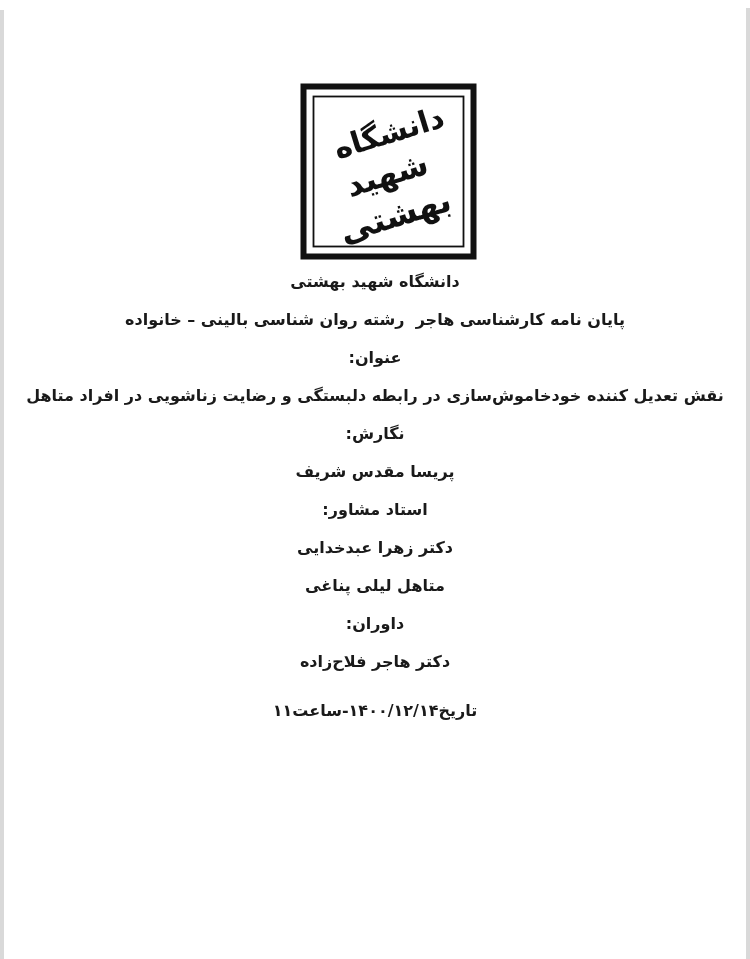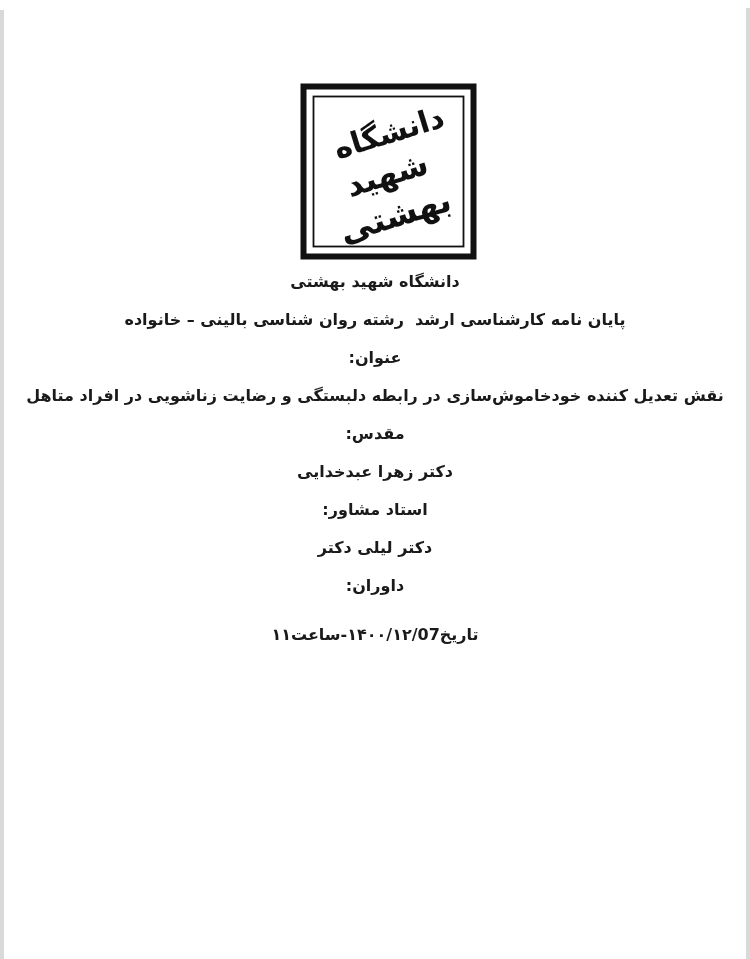--- a/index.html
+++ b/index.html
@@ -72,24 +72,26 @@
       <g transform="rotate(-17 88 88)" fill="#111111" font-family="DejaVu Sans, sans-serif" font-weight="bold" text-anchor="middle">
         <text x="100" y="62" font-size="30">دانشگاه</text>
         <text x="86" y="102" font-size="32">شهید</text>
         <text x="82" y="144" font-size="33">بهشتی</text>
       </g>
     </svg>
   </div>
 
   <div class="content">
     <div class="line">دانشگاه شهید بهشتی</div>
-    <div class="line">پایان نامه کارشناسی ارشد  رشته روان شناسی بالینی – خانواده</div>
+    <div class="line">پایان نامه کارشناسی هاجر  رشته روان شناسی بالینی – خانواده</div>
     <div class="line">عنوان:</div>
     <div class="line">نقش تعدیل کننده خودخاموش‌سازی در رابطه دلبستگی و رضایت زناشویی در افراد متاهل</div>
-    <div class="line">مقدس:</div>
+    <div class="line">نگارش:</div>
+    <div class="line">پریسا مقدس شریف</div>
+    <div class="line">استاد مشاور:</div>
     <div class="line">دکتر زهرا عبدخدایی</div>
-    <div class="line">استاد مشاور:</div>
-    <div class="line">دکتر لیلی دکتر</div>
+    <div class="line">متاهل لیلی پناغی</div>
     <div class="line">داوران:</div>
-    <div class="line gap-before">تاریخ۱۴۰۰/۱۲/07-ساعت۱۱</div>
+    <div class="line">دکتر هاجر فلاح‌زاده</div>
+    <div class="line gap-before">تاریخ۱۴۰۰/۱۲/۱۴-ساعت۱۱</div>
   </div>
 
 </div>
 
 </body></html>

